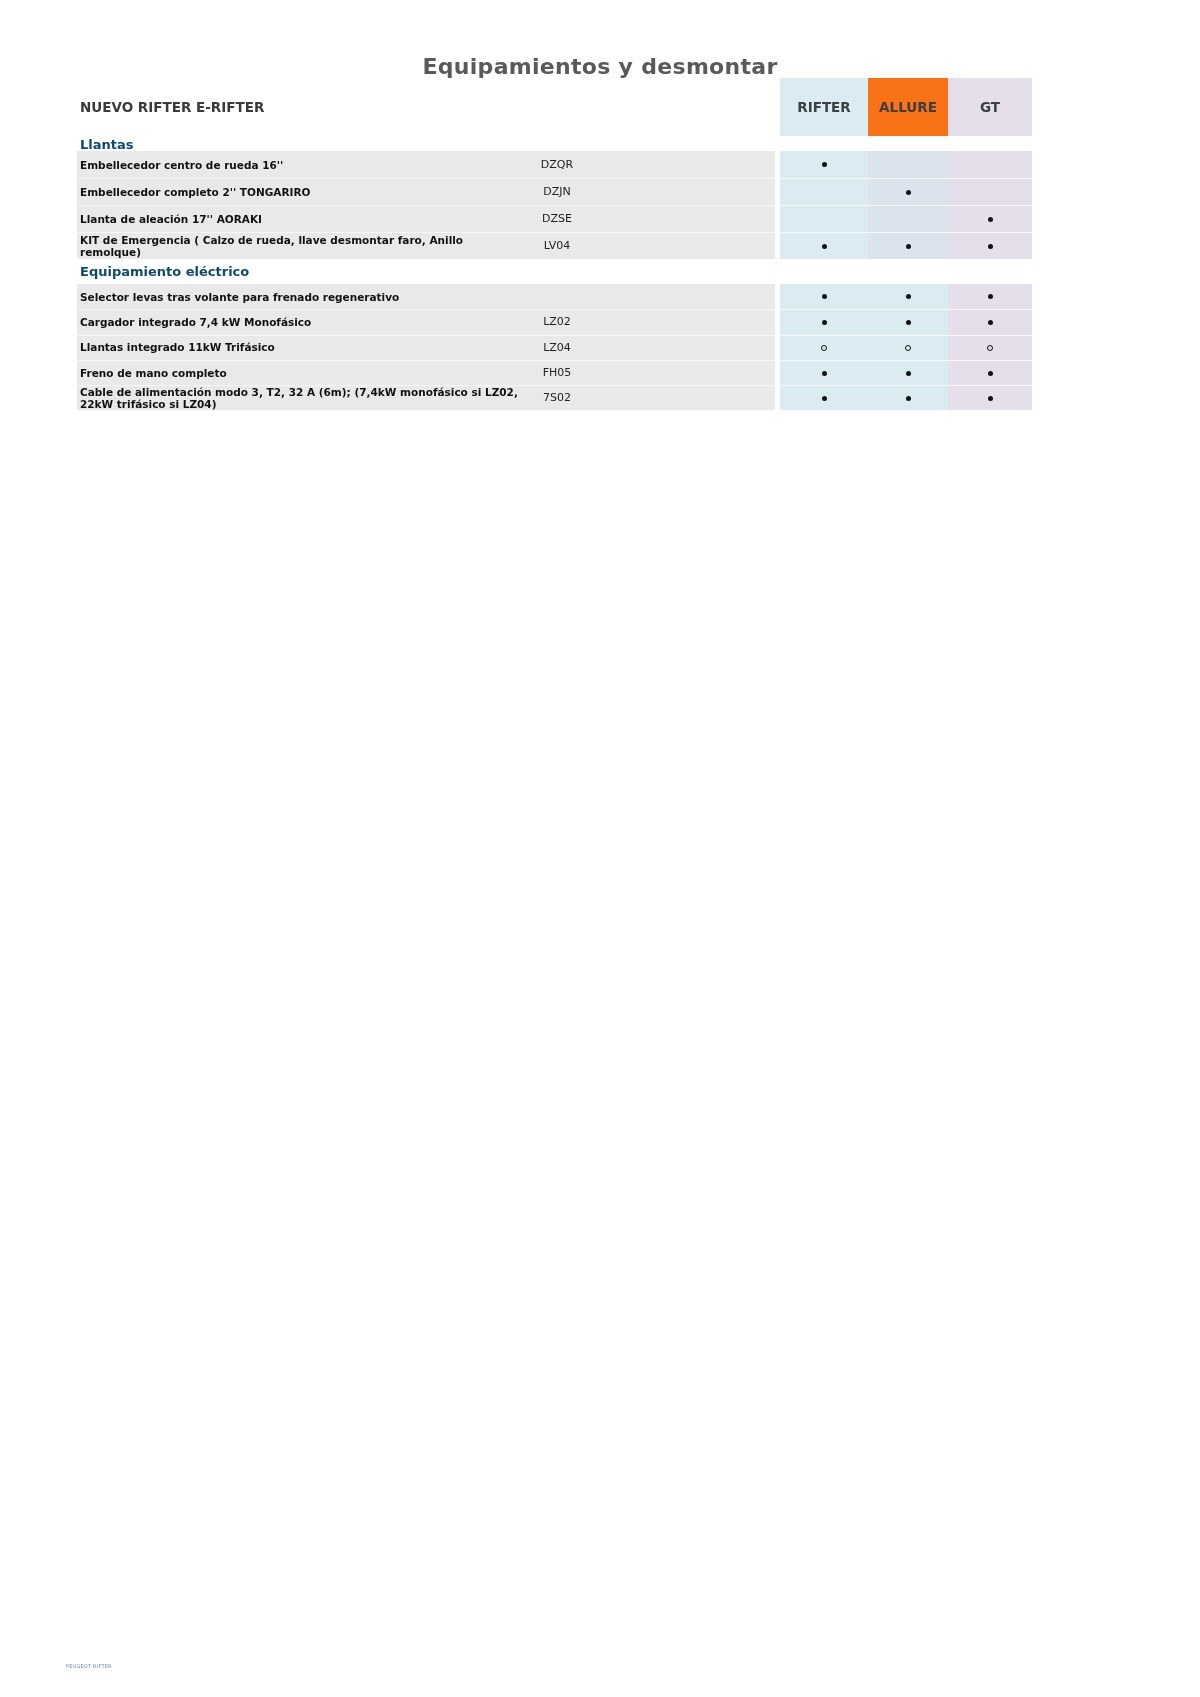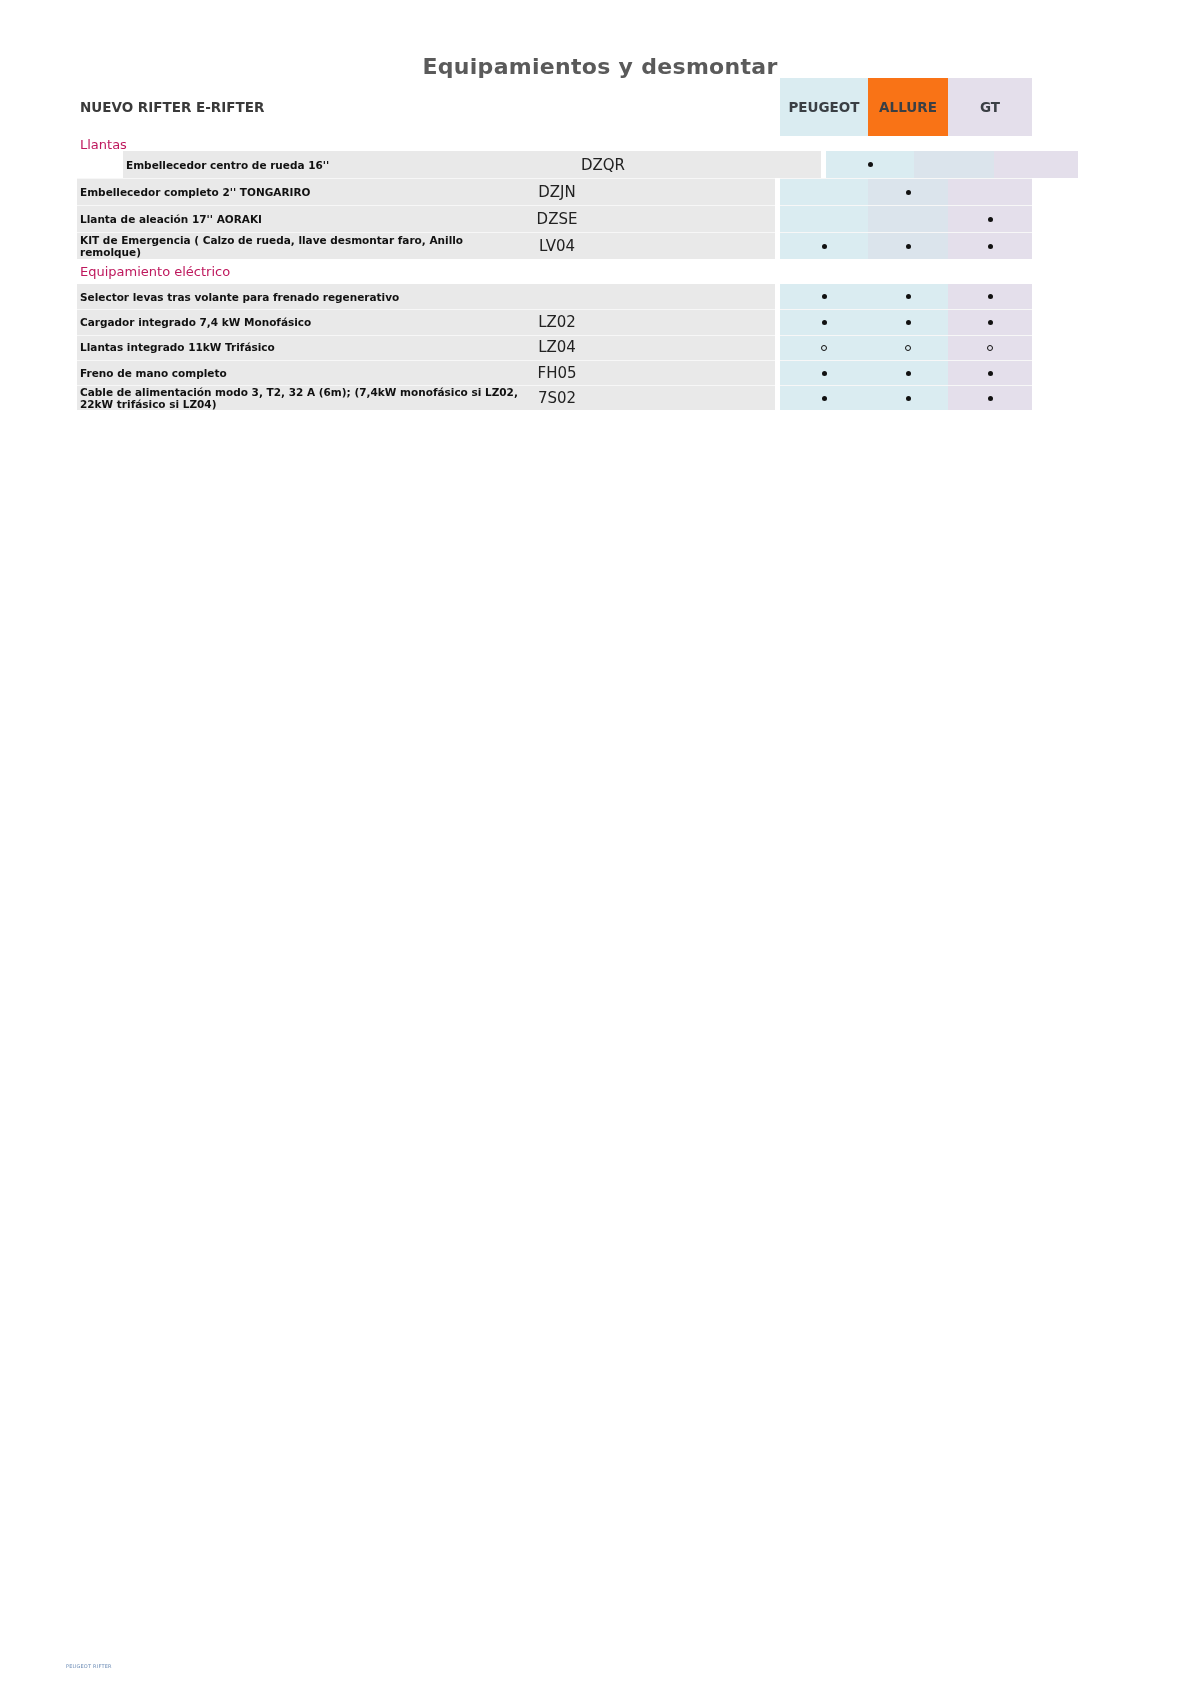--- a/index.html
+++ b/index.html
@@ -4,54 +4,54 @@
 <style>
   html, body { margin:0; padding:0; background:#ffffff; }
   body { width:1200px; height:1697px; position:relative; font-family:"DejaVu Sans", "Liberation Sans", sans-serif; color:#1a1a1a; overflow:hidden; }
   .page-title { position:absolute; left:0; width:1200px; top:54px; text-align:center; font-size:22px; font-weight:bold; color:#5a5a5a; letter-spacing:0.3px; }
   .header-row { position:absolute; left:77px; top:78px; width:955px; height:58px; }
   .model-title { position:absolute; left:3px; top:21px; font-size:13.5px; font-weight:bold; color:#3a3a3a; }
   .trim-head { position:absolute; top:0; height:58px; display:flex; align-items:center; justify-content:center; font-size:13.5px; font-weight:bold; color:#3a3f44; }
   .col-active { left:703px; width:88px; background:#daecf1; }
   .col-allure { left:791px; width:80px; background:#f97316; }
   .col-gt { left:871px; width:84px; background:#e4dfeb; }
-  .section-title { position:absolute; left:80px; font-size:13px; font-weight:normal; color:#be185d; }
+  .section-title { position:absolute; left:80px; font-size:13px; font-weight:bold; color:#0c4a6e; }
   .row { position:absolute; left:77px; width:955px; }
   .row .desc-cell { position:absolute; left:0; top:0; width:698px; height:100%; background:#e9e9e9; }
   .row .desc { position:absolute; left:3px; top:0; width:440px; height:100%; display:flex; align-items:center; font-size:10.5px; font-weight:bold; color:#111; line-height:12px; }
-  .row .code { position:absolute; left:440px; width:80px; top:0; height:100%; display:flex; align-items:center; justify-content:center; font-size:15px; color:#222; }
+  .row .code { position:absolute; left:440px; width:80px; top:0; height:100%; display:flex; align-items:center; justify-content:center; font-size:11px; color:#222; }
   .row .mark { position:absolute; top:0; height:100%; display:flex; align-items:center; justify-content:center; font-size:10px; color:#111; }
   .row .m-active { left:703px; width:88px; }
   .row .m-allure { left:791px; width:80px; }
   .row .m-gt { left:871px; width:84px; }
   .bg-active { background:#daecf1; }
   .bg-allure-a { background:#dbe4ec; }
   .bg-allure-b { background:#daecf1; }
   .bg-gt { background:#e4dfeb; }
   .sep { border-top:1px solid #f7f7f7; box-sizing:border-box; }
   .dot-full { width:5px; height:5px; border-radius:50%; background:#111; display:inline-block; }
   .dot-empty { width:4px; height:4px; border-radius:50%; border:1.3px solid #111; background:transparent; display:inline-block; }
   .footer { position:absolute; left:66px; top:1663px; font-size:5px; color:#6b8bb5; letter-spacing:0.2px; }
 </style>
 </head>
 <body>
 
 <div class="page-title">Equipamientos y desmontar</div>
 
 <div class="header-row">
   <div class="model-title">NUEVO RIFTER E-RIFTER</div>
-  <div class="trim-head col-active">PEUGEOT</div>
+  <div class="trim-head col-active">RIFTER</div>
   <div class="trim-head col-allure">ALLURE</div>
   <div class="trim-head col-gt">GT</div>
 </div>
 
 <div class="section-title" style="top:137px;">Llantas</div>
 
 <div id="sec0">
-    <div class="row" style="top: 151px; height: 27px; margin-left: 46px;">
+    <div class="row" style="top: 151px; height: 27px;">
       <div class="desc-cell"></div>
       <div class="desc">Embellecedor centro de rueda 16''</div>
       <div class="code">DZQR</div>
       <div class="mark m-active bg-active">
         <span class="dot-full" title="●"></span>
       </div>
       <div class="mark m-allure bg-allure-a">
         <span></span>
       </div>
       <div class="mark m-gt bg-gt">

